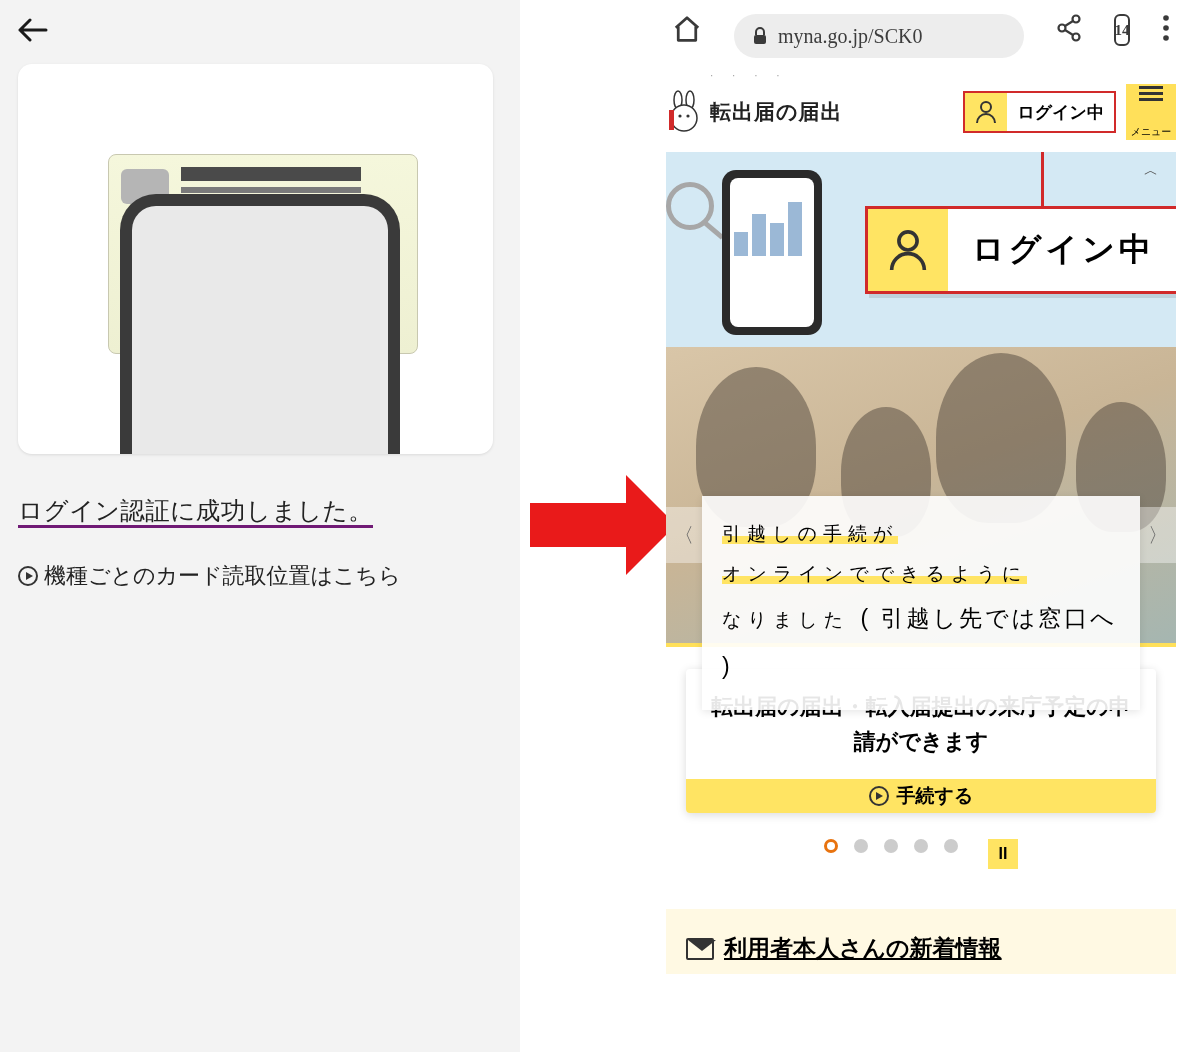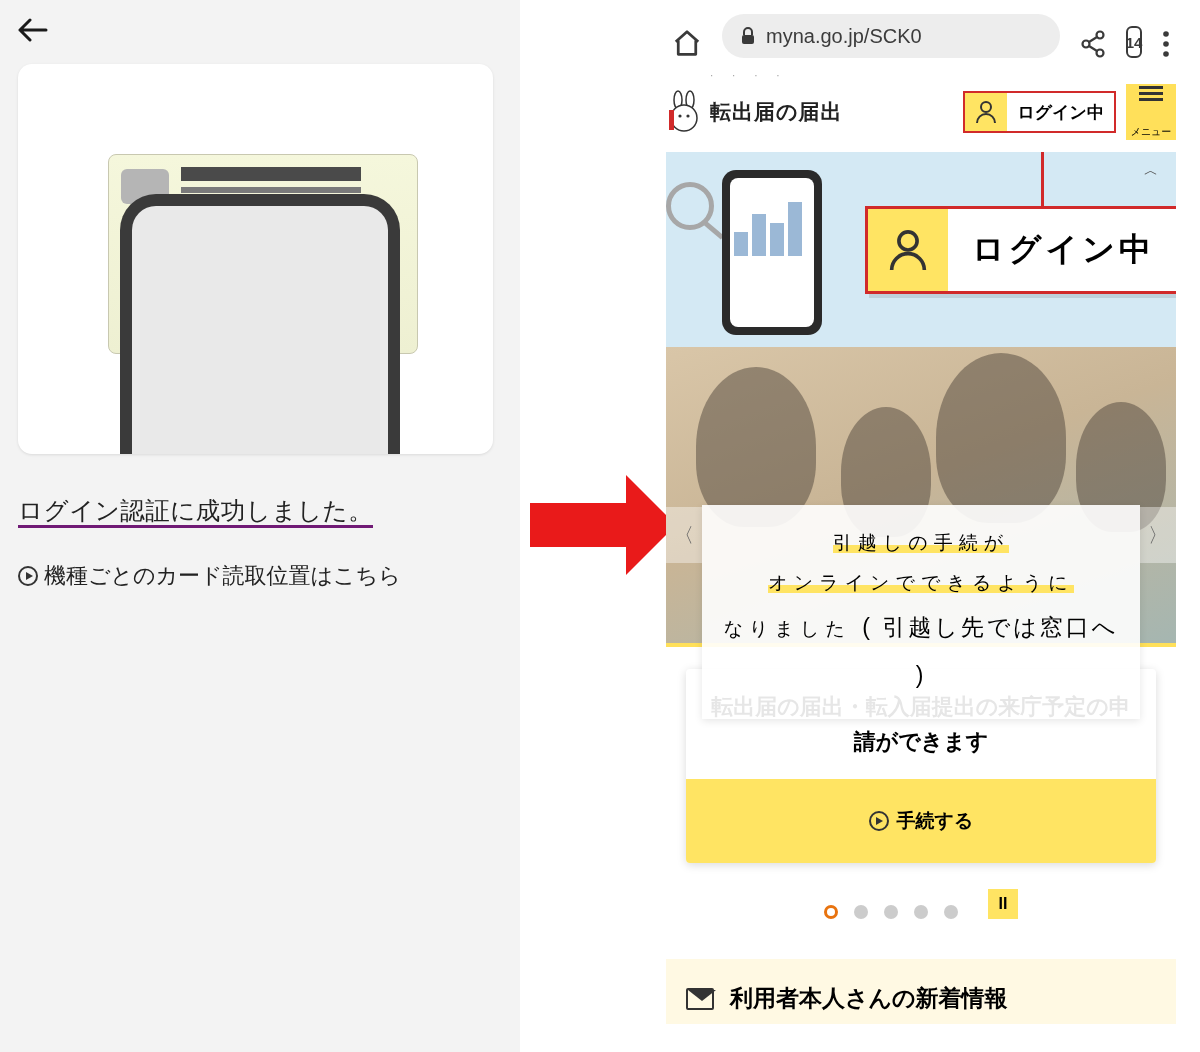--- a/index.html
+++ b/index.html
@@ -23,21 +23,21 @@
 .play-circle::after { content: ""; border-left: 7px solid #333; border-top: 4px solid transparent; border-bottom: 4px solid transparent; margin-left: 2px; }
 
 
 .big-arrow { position: absolute; left: 530px; top: 475px; }
 .big-arrow .shaft { width: 100px; height: 44px; background: #e91a1a; display: inline-block; }
 .big-arrow .head { width: 0; height: 0; border-left: 50px solid #e91a1a; border-top: 50px solid transparent; border-bottom: 50px solid transparent; display: inline-block; vertical-align: middle; margin-left: -4px; }
 .big-arrow-wrap { display:flex; align-items:center; }
 
 
 .right-panel { position: absolute; right: 24px; top: 0; width: 510px; height: 1052px; background: #fff; }
-.browser-bar { display: flex; align-items: flex-end; gap: 20px; padding: 14px 6px 20px 6px; }
+.browser-bar { display: flex; align-items: flex-start; gap: 32px; padding: 14px 6px 20px 6px; font-family: Liberation Serif, serif; }
 .home-icon { width: 30px; height: 30px; }
 .url-pill { flex: 1; background: #ededed; border-radius: 24px; height: 44px; display: flex; align-items: center; padding: 0 18px; gap: 10px; color: #3c3c3c; font-size: 20px; }
 .lock-icon { width: 16px; height: 18px; }
 .share-ic, .tabcount, .dots { color: #3a3a3a; }
 .tabcount { border: 2.5px solid #3a3a3a; border-radius: 6px; width: 16px; height: 32px; display: flex; align-items: center; justify-content: center; font-size: 15px; font-weight: 600; }
 
 .site-header { display: flex; align-items: center; gap: 8px; padding: 6px 0 12px 0; position: relative; }
 .logo-text { font-size: 21px; font-weight: 700; color: #222; letter-spacing: 1px; }
 .dots-arc { position:absolute; top:-8px; left:44px; font-size:10px; color:#999; letter-spacing:8px; }
 .login-badge { border: 2px solid #d12a2a; display: flex; align-items: center; height: 42px; margin-left: auto; }
@@ -63,34 +63,34 @@
 .chev-up { position:absolute; right:18px; top:10px; font-size:14px; color:#555; z-index:4;}
 
 .family-img { height: 300px; background: linear-gradient(160deg,#d9c6a8 0%,#c9b596 45%,#a5b6b1 100%); position: relative; border-bottom:4px solid #ffe05a; }
 .person{position:absolute;border-radius:50% 50% 40% 40%;background:rgba(80,70,60,.5);}
 .person.p1{width:120px;height:160px;left:30px;top:20px}
 .person.p2{width:90px;height:130px;left:175px;top:60px}
 .person.p3{width:130px;height:170px;left:270px;top:6px}
 .person.p4{width:90px;height:130px;right:10px;top:55px}
 .slide-nav { position:absolute; top:160px; width:36px; height:56px; background:rgba(255,255,255,.4); display:flex;align-items:center;justify-content:center; color:#666; font-size:20px;}
 .slide-nav.l{left:0}.slide-nav.r{right:0}
-.banner-text { position: absolute; left: 36px; top: 158px; right: 36px; background: rgba(255,255,255,.9); padding: 18px 20px 20px; font-size: 19px; line-height: 2.1; letter-spacing: 6px; box-shadow:0 2px 8px rgba(0,0,0,.1);text-align:center;}
+.banner-text { position: absolute; left: 36px; top: 149px; right: 36px; background: rgba(255,255,255,.9); padding: 18px 20px 20px; font-size: 19px; line-height: 2.1; letter-spacing: 6px; box-shadow:0 2px 8px rgba(0,0,0,.1);}
 .banner-text .hl { background: linear-gradient(transparent 60%, #ffe463 60%); }
 
 .card-box { margin: 22px 20px 0; border-radius: 4px; box-shadow: 0 2px 10px rgba(0,0,0,.15); overflow:hidden; }
 .card-box .title { padding: 20px 18px; font-size: 22px; font-weight: 700; text-align: center; line-height: 1.6; }
-.card-box .action { background: #ffe463; text-align: center; padding: 29px; font-size: 19px; font-weight: 600; display:flex; align-items:center; justify-content:center; gap:8px; }
-
-.pager { display:flex; align-items:flex-end; justify-content:center; gap:16px; margin-top:26px; }
+.card-box .action { background: #ffe463; text-align: center; padding: 4px; font-size: 19px; font-weight: 600; display:flex; align-items:center; justify-content:center; gap:8px; }
+
+.pager { display:flex; align-items:flex-start; justify-content:center; gap:16px; margin-top:26px; }
 .pager .dot{width:14px;height:14px;border-radius:50%;background:#ccc;}
 .pager .dot.active{background:#fff;border:3px solid #e8730f;}
 .pager .pause{ background:#ffe463; width:30px;height:30px; display:flex;align-items:center;justify-content:center; margin-left:14px; font-weight:700;}
 
 .news-section { margin-top: 40px; background: #fff9e3; padding: 24px 20px 10px; }
-.news-head { display:flex; align-items:center; gap:16px; font-size: 23px; font-weight: 700; }
+.news-head { display:flex; align-items:center; gap:10px; font-size: 23px; font-weight: 700; text-decoration: underline; }
 .mail-icon{width:28px;height:22px;border:2.5px solid #333;border-radius:2px;position:relative;}
 .mail-icon::after{content:"";position:absolute;left:0;right:0;top:0;border-left:14px solid transparent;border-right:14px solid transparent;border-top:11px solid #333;}
 
 svg { display:block; }
 </style>
 </head>
 <body>
 
 <div class="left-panel">
   <div class="back-arrow">

